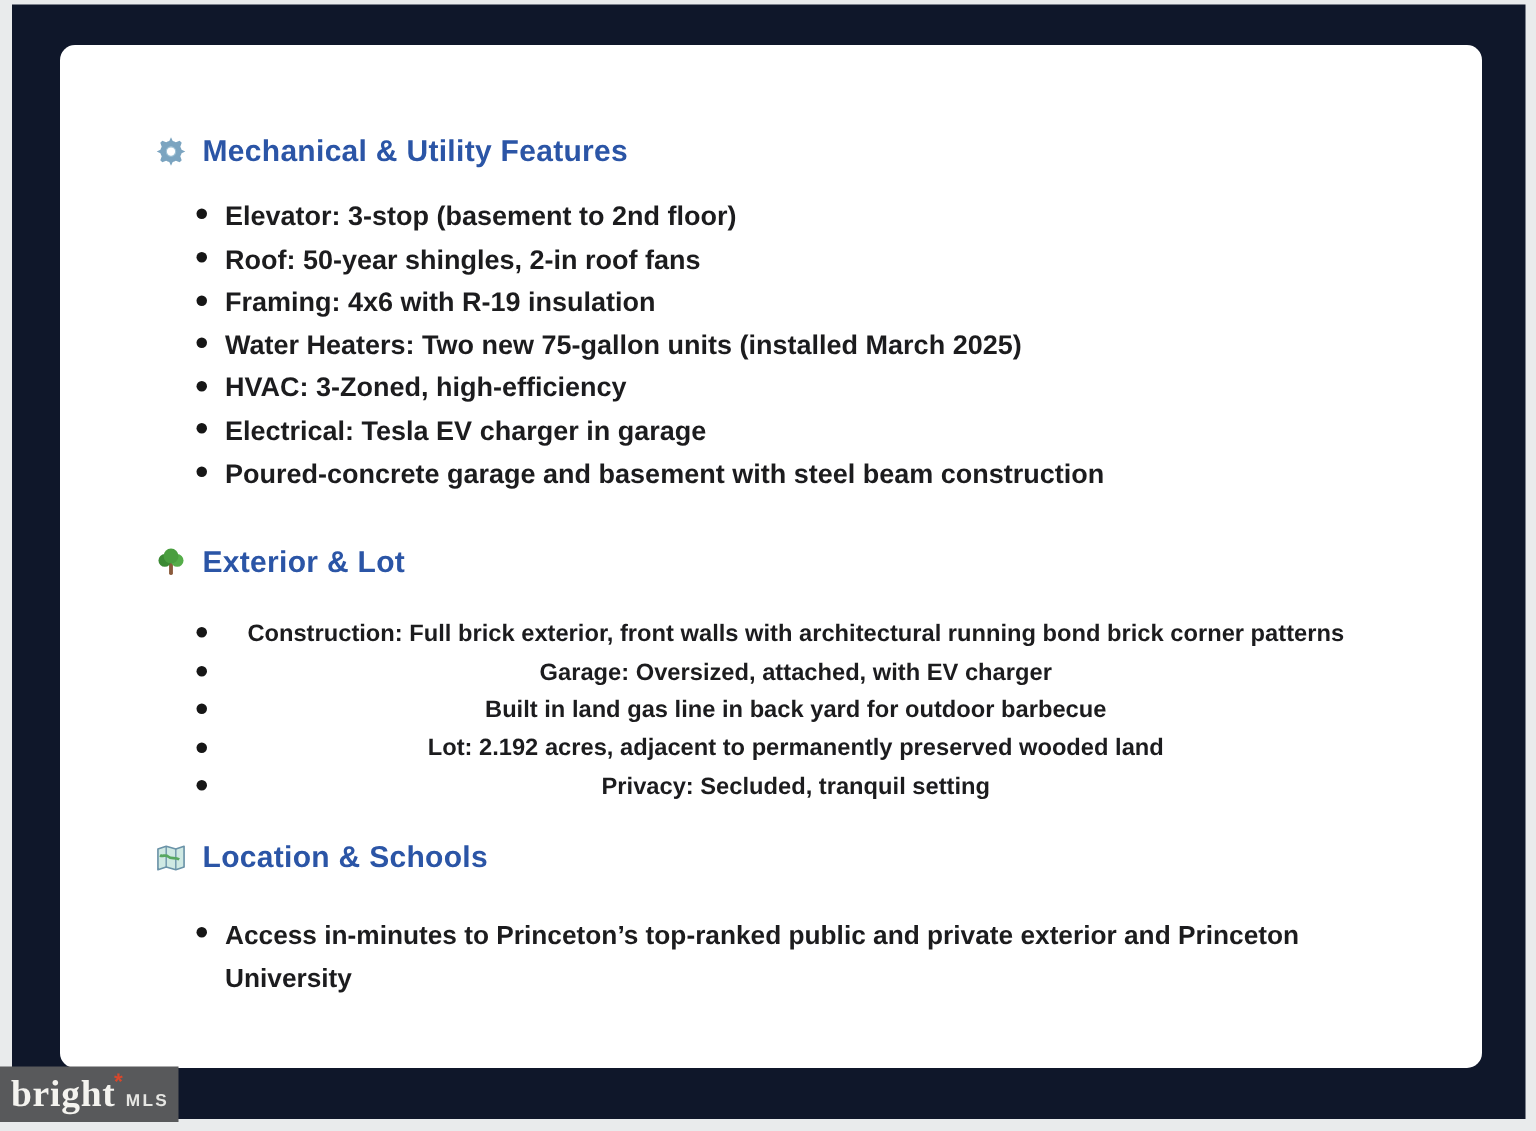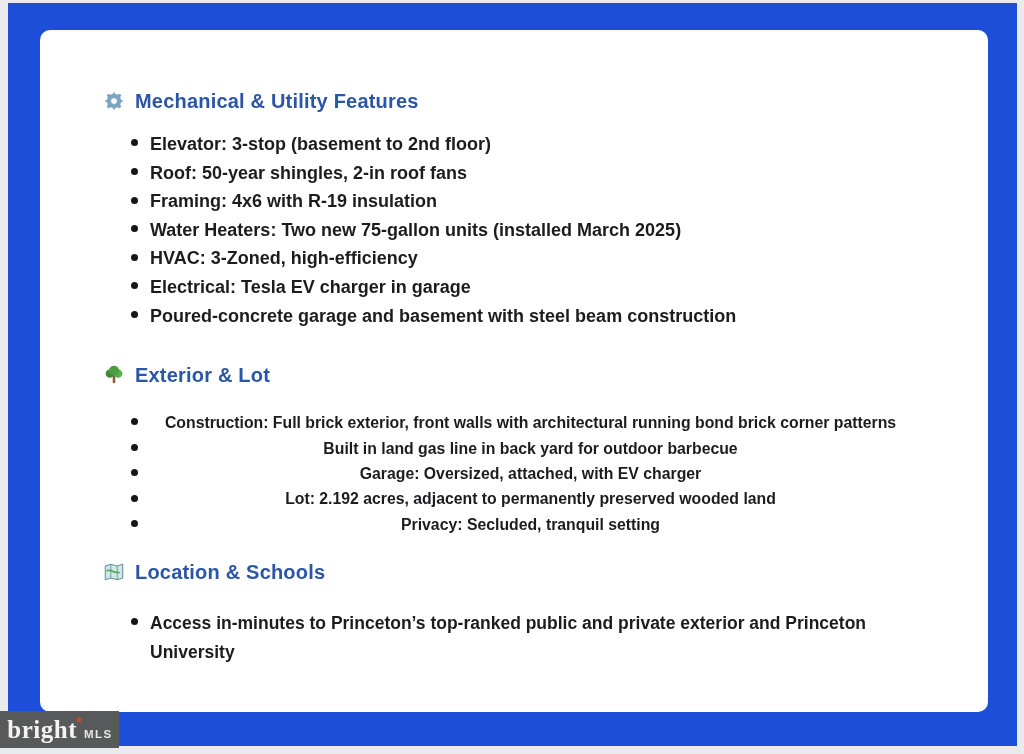--- a/index.html
+++ b/index.html
@@ -4,21 +4,21 @@
 <style>
   html,body{margin:0;padding:0;}
   body{
     width:1024px;height:754px;overflow:hidden;position:relative;
     background:#e9ebec;
     font-family:"Liberation Sans","DejaVu Sans",sans-serif;
   }
   
   .frame{
     position:absolute;left:8px;top:3px;right:7px;bottom:8px;
-    background:#1d4ed8;
+    background:#0f172a;
     padding-left:36px;
   }
   
   .panel{
     position:absolute;left:32px;top:27px;right:29px;bottom:34px;
     background:#ffffff;border-radius:10px;
   }
   .content{
     position:absolute;left:63px;top:58px;right:40px;
     color:#1d1d1f;
@@ -108,22 +108,22 @@
               <rect x="10.6" y="12" width="2.8" height="9" rx="1.2" fill="#8a5a3b"></rect>
               <circle cx="7.5" cy="10.5" r="4.6" fill="#3c8a34"></circle>
               <circle cx="16.5" cy="10.5" r="4.6" fill="#55ad49"></circle>
               <circle cx="12" cy="7.2" r="5.4" fill="#4a9e3f"></circle>
             </svg>
           </span>
           <span>Exterior &amp; Lot</span>
         </h2>
         <ul>
           <li>Construction: Full brick exterior, front walls with architectural running bond brick corner patterns</li>
+          <li>Garage: Oversized, attached, with EV charger</li>
           <li>Built in land gas line in back yard for outdoor barbecue</li>
-          <li>Garage: Oversized, attached, with EV charger</li>
           <li>Lot: 2.192 acres, adjacent to permanently preserved wooded land</li>
           <li>Privacy: Secluded, tranquil setting</li>
         </ul>
       </section>
 
       <section class="sec-loc">
         <h2>
           <span class="icon">
             <svg viewBox="0 0 24 24" aria-hidden="true">
               <path d="M2.5 5.5l6-2 7 2 6-2v15l-6 2-7-2-6 2z" fill="#cfe9e3" stroke="#6b93a8" stroke-width="1.2" stroke-linejoin="round"></path>

